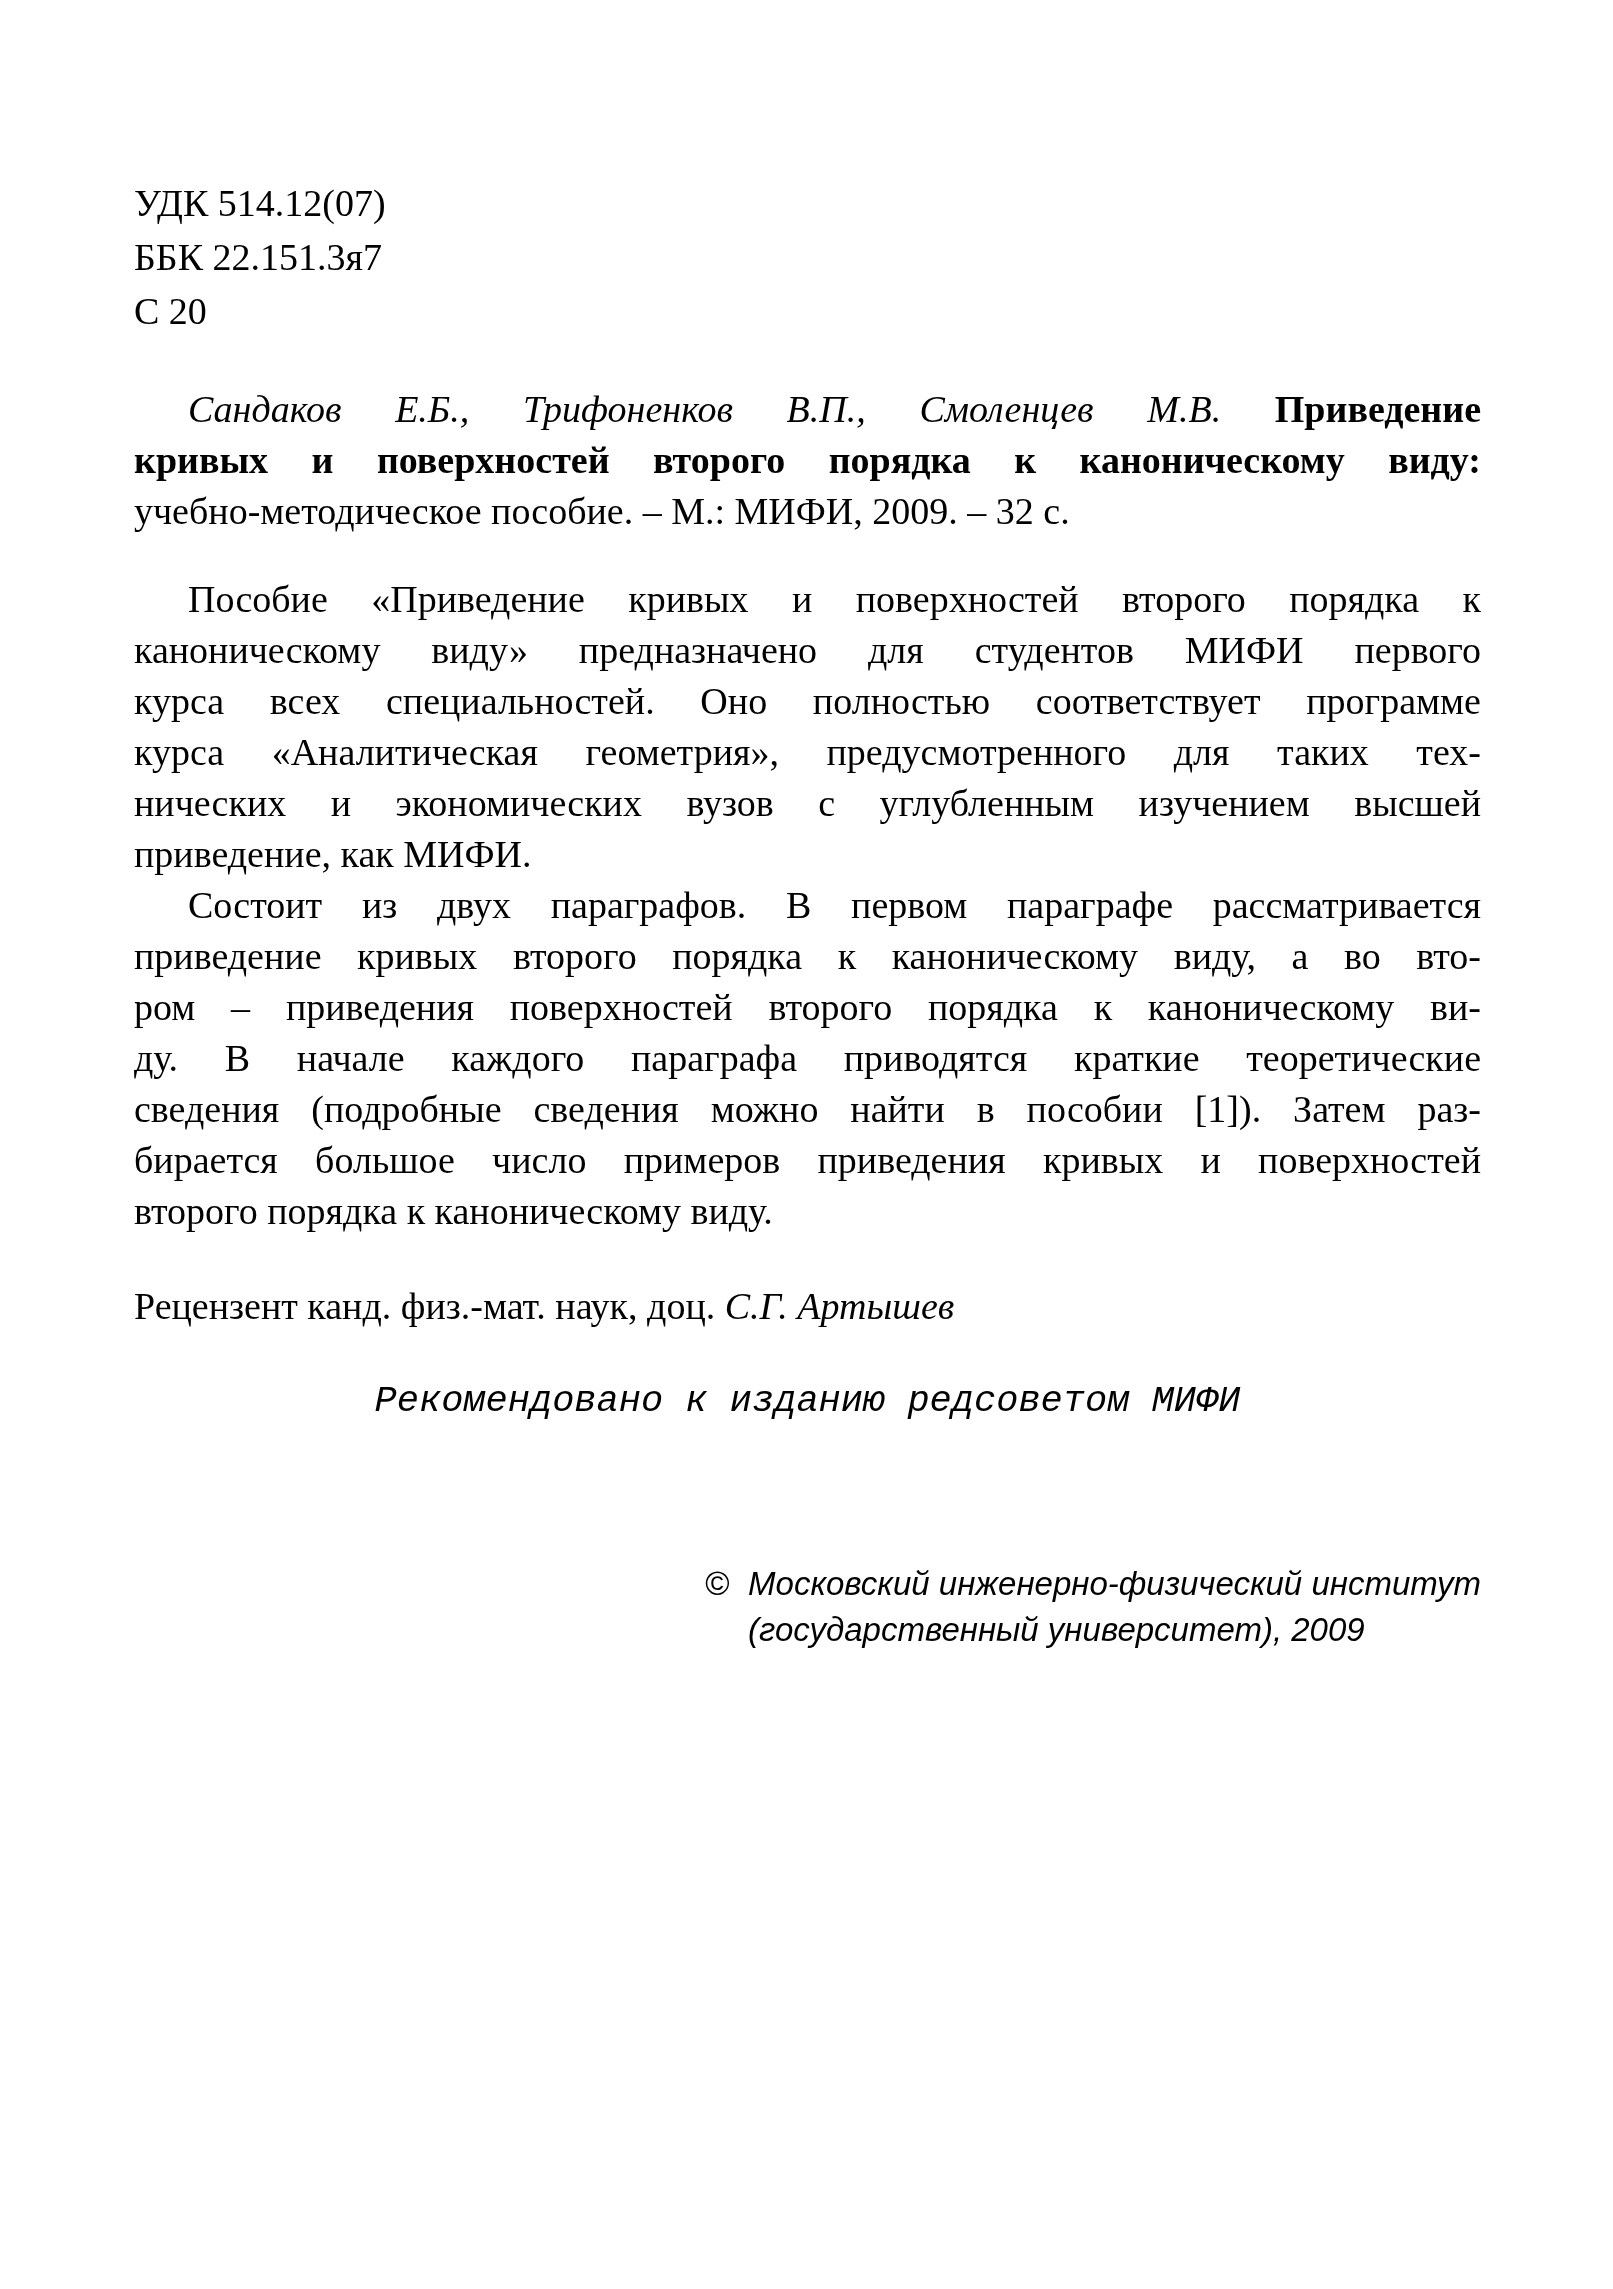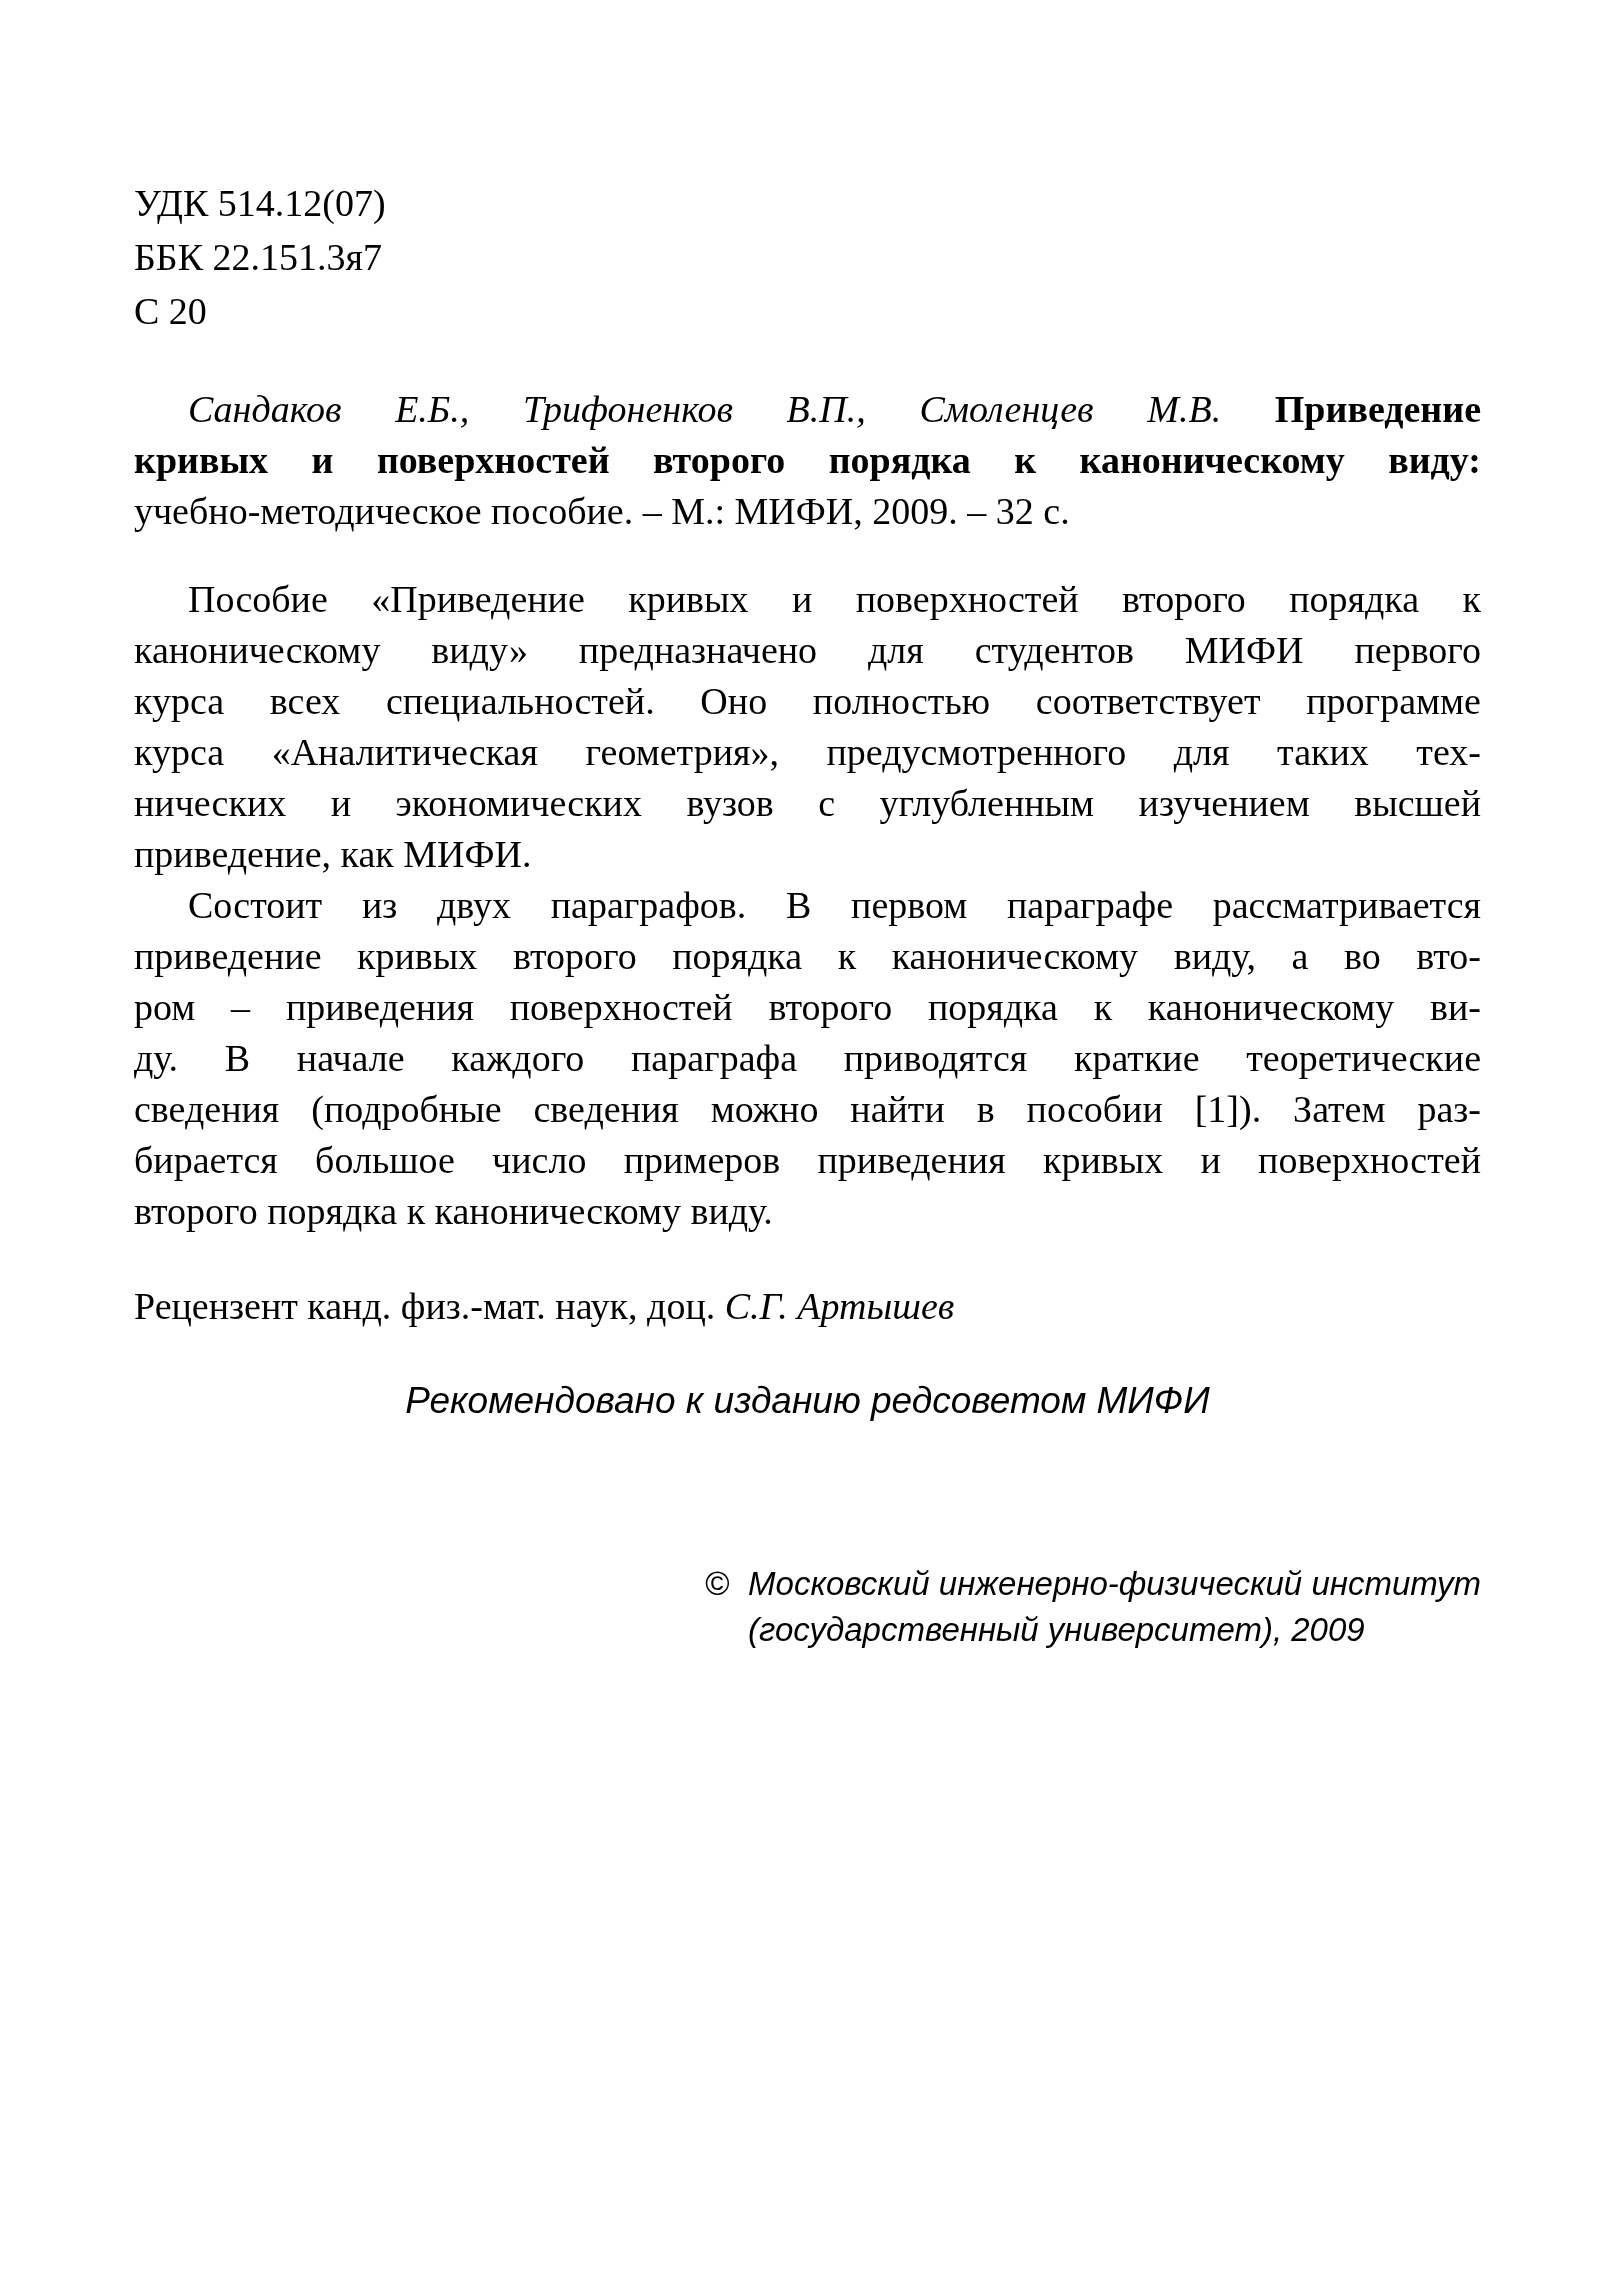--- a/index.html
+++ b/index.html
@@ -64,21 +64,21 @@
     text-align: left;
     font-size: 38px;
     line-height: 51px;
   }
   .reviewer .name {
     font-style: italic;
   }
   .recommended {
     margin-top: 46px;
     text-align: center;
-    font-family: Liberation Sans, sans-serif;
+    font-family: Liberation Mono, monospace;
     font-style: italic;
     font-size: 37px;
     line-height: 46px;
   }
   .imprint {
     margin-top: 137px;
     display: flex;
     align-items: flex-start;
     font-family: "Liberation Sans", sans-serif;
   }

